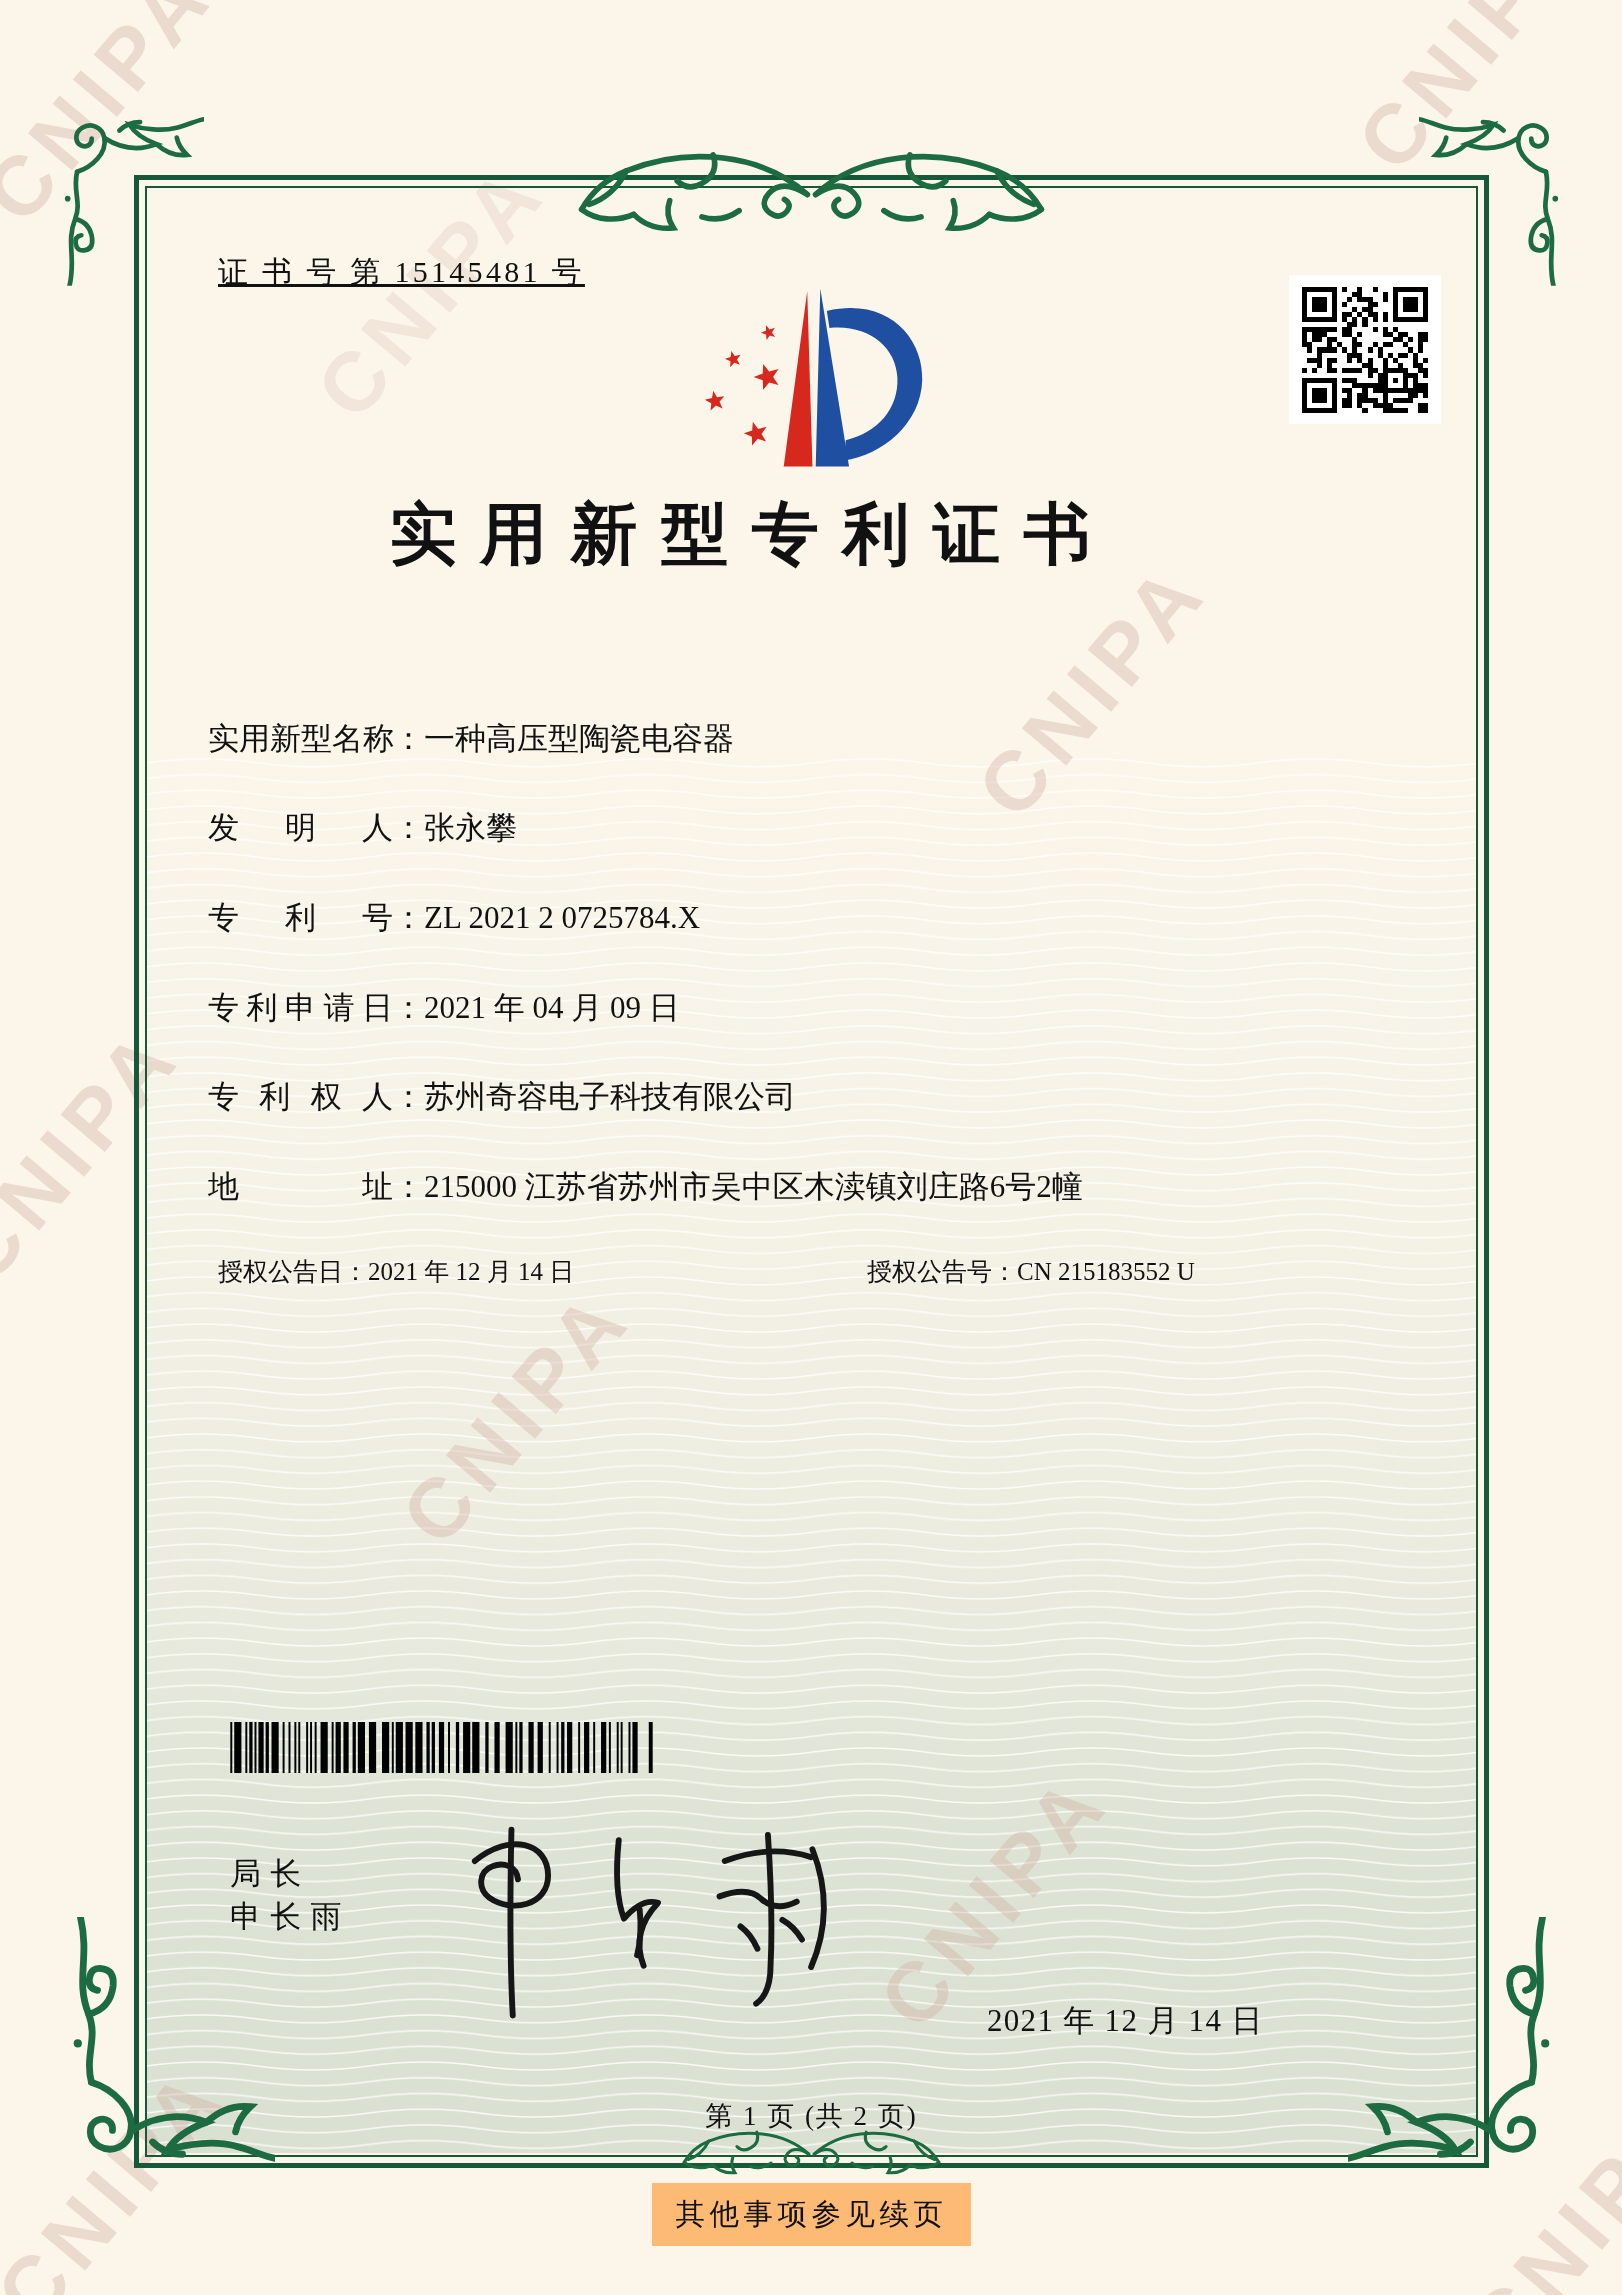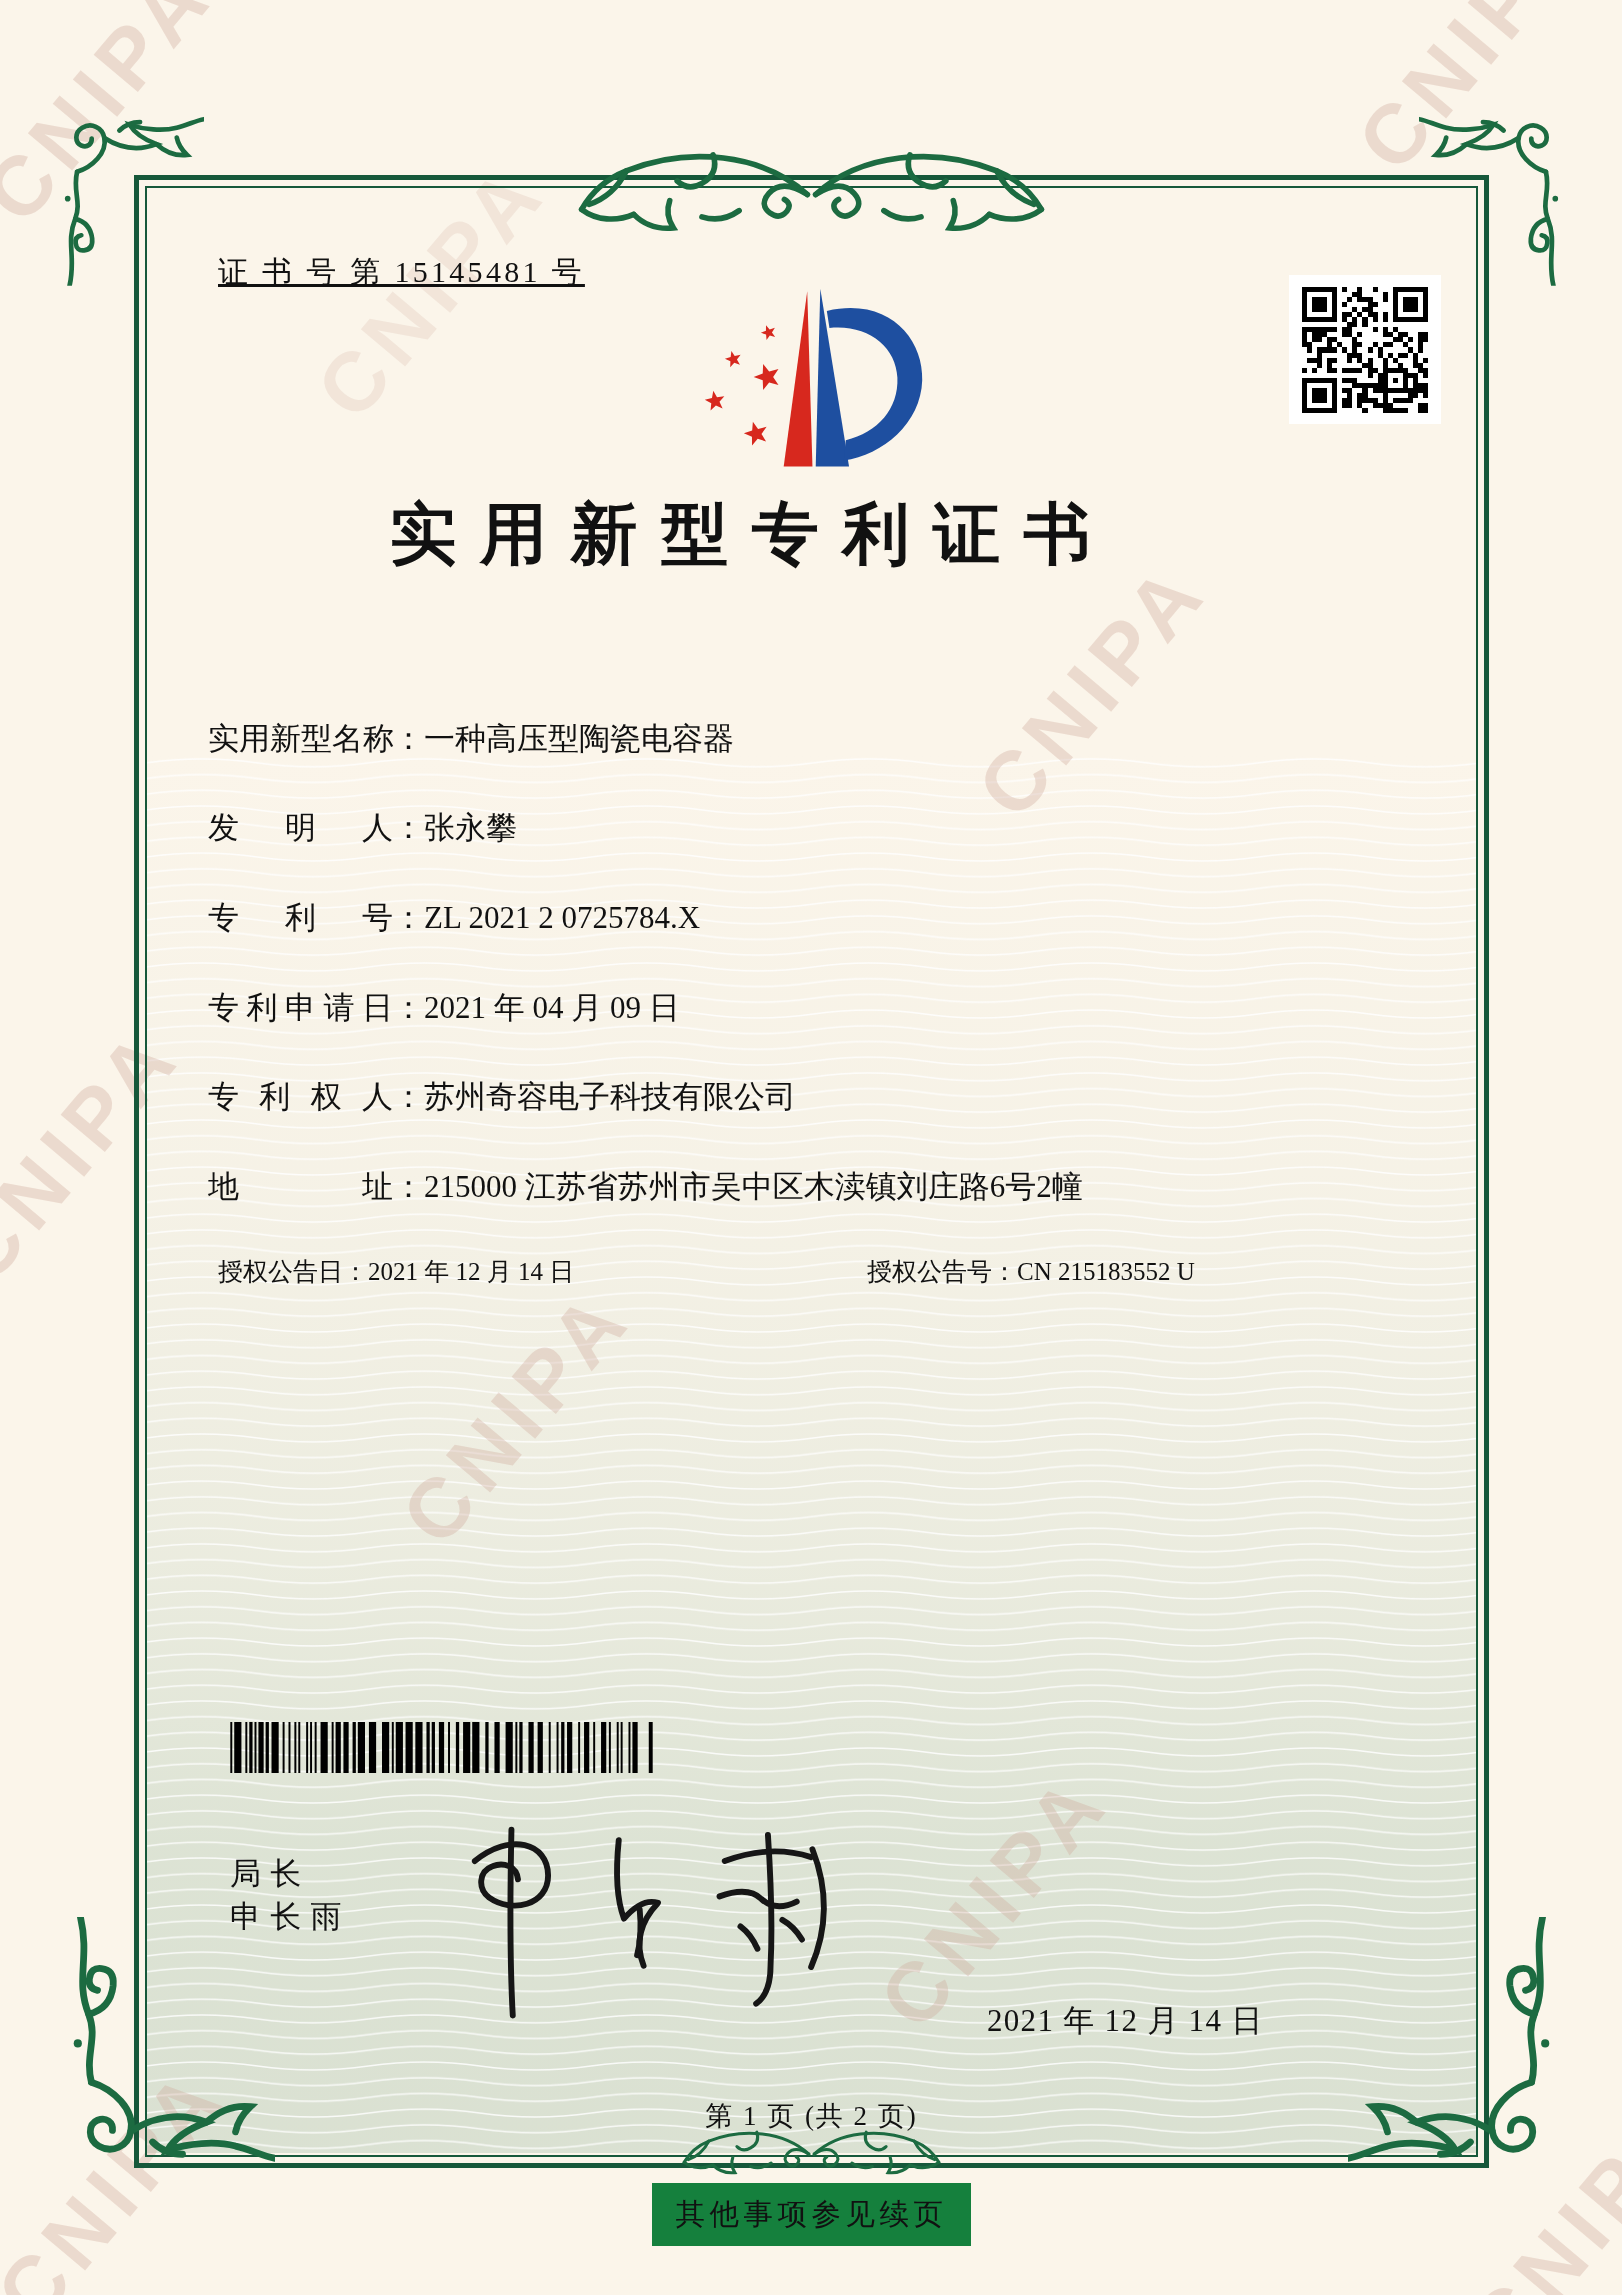--- a/index.html
+++ b/index.html
@@ -37,21 +37,21 @@
   .grant{top:1255px;left:218px;font-size:25px;white-space:nowrap;}
   .grant-no{position:absolute;left:649px;top:0;}
   .paras{left:218px;top:1334px;width:1190px;font-size:31px;line-height:60px;text-align:justify;}
   .paras p{margin:0;text-indent:2em;}
   .barcode{left:230px;top:1722px;width:423px;height:51px;}
   .signer{left:230px;font-size:31px;letter-spacing:9.2px;}
   .st1{top:1853px;} .st2{top:1896px;}
   .sig{left:412px;top:1798px;width:458px;height:236px;}
   .sign-date{left:987px;top:2000px;font-size:31px;letter-spacing:1.3px;}
   .page-info{left:134px;top:2098px;width:1355px;text-align:center;font-size:27px;letter-spacing:2px;}
-  .note-box{left:652px;top:2183px;width:319px;height:63px;background:#15803d;z-index:3;
+  .note-box{left:652px;top:2183px;width:319px;height:63px;background:#fdba74;z-index:3;
             text-align:center;line-height:63px;font-size:29.4px;letter-spacing:4.6px;}
   .qr-box{left:1289px;top:275px;width:152px;height:149px;background:#ffffff;z-index:3;}
   .qr-box svg{display:block;margin:12.4px auto 0;}
   .logo{left:692px;top:277px;width:237px;height:196px;z-index:3;}
 </style>
 </head>
 <body>
 
 <div class="wm wm1">CNIPA</div>
 <div class="wm wm2">CNIPA</div>

